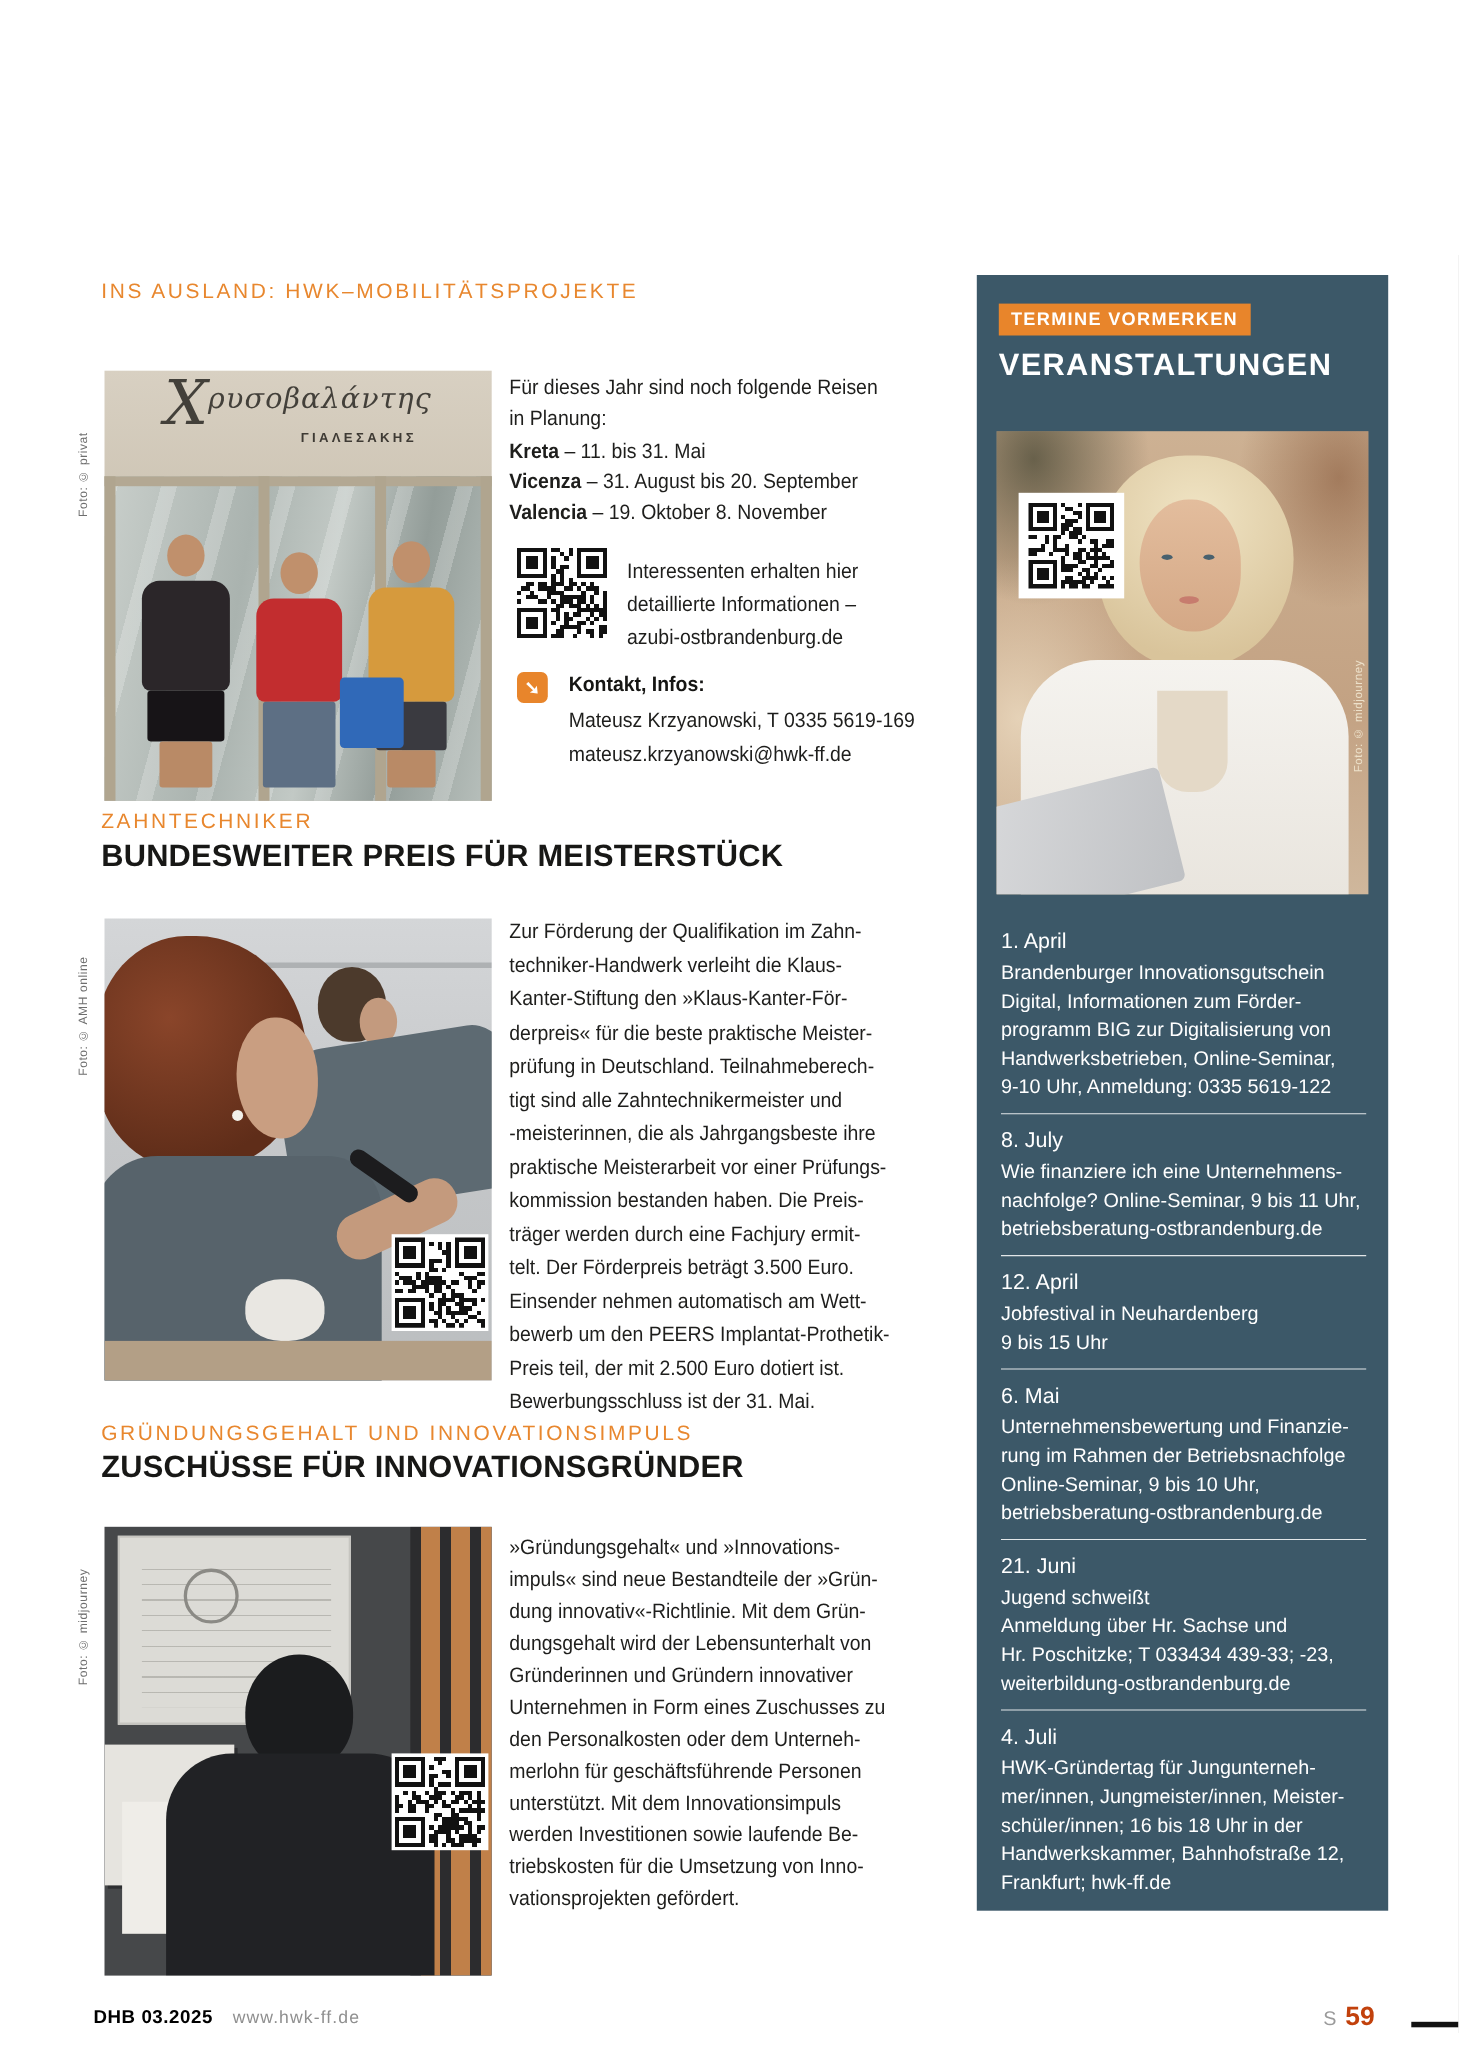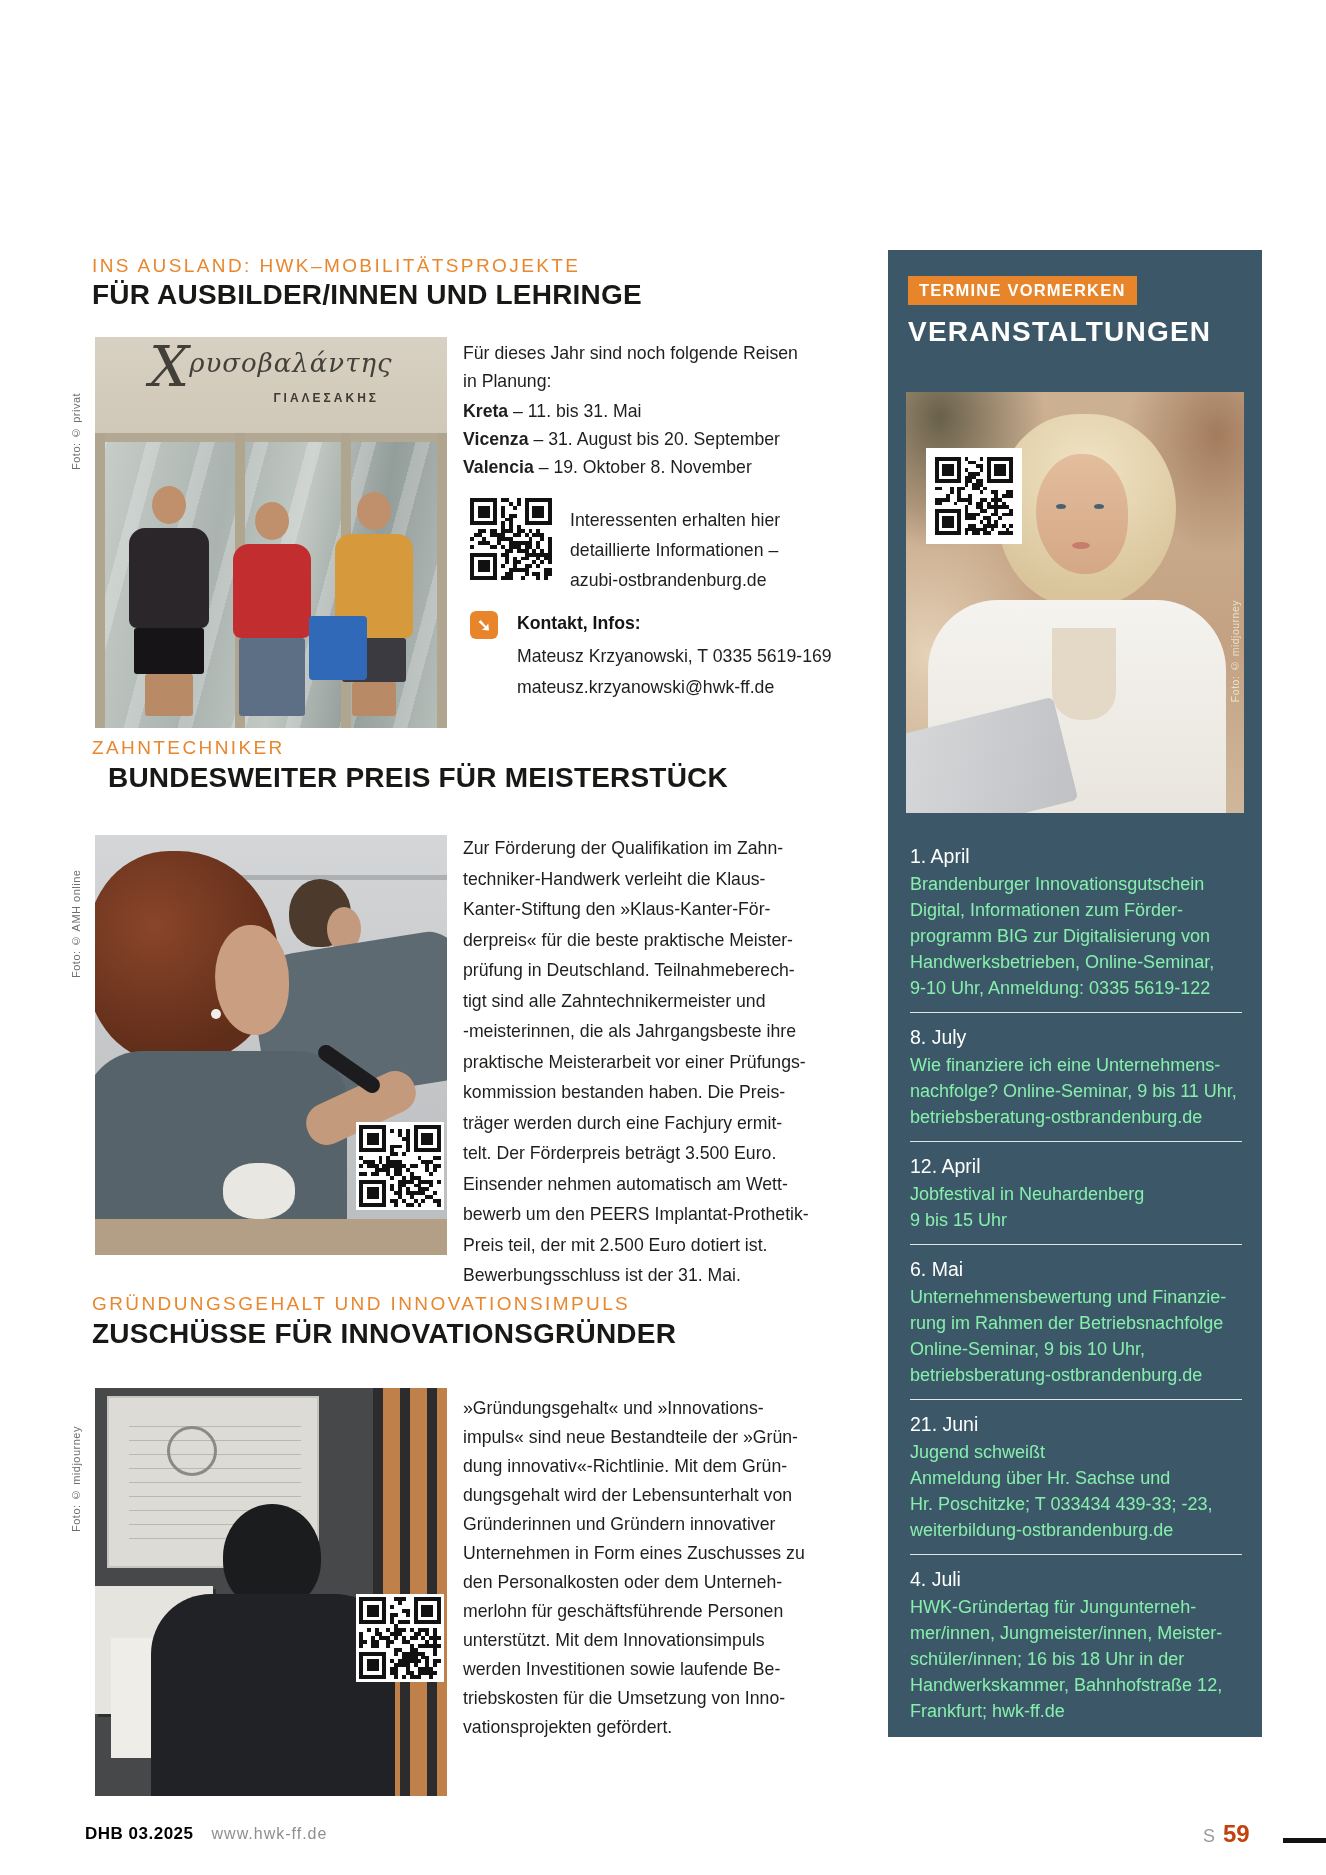--- a/index.html
+++ b/index.html
@@ -42,21 +42,21 @@
   #qr1{left:470px;top:498px;width:82px;height:82px;background:#fff;}
   #note1{left:570px;top:505px;line-height:30px;}
   #cicon{left:470px;top:611px;width:28px;height:28px;background:#E8852B;border-radius:6px;
          color:#fff;font-size:17px;font-weight:bold;display:flex;align-items:center;justify-content:center;}
   #clabel{left:517px;top:612px;font-size:19px;color:#151513;}
   #cname{left:517px;top:645px;font-size:19px;color:#1e1e1c;}
   #cemail{left:517px;top:676px;font-size:19px;color:#1e1e1c;}
 
   
   #k2{left:92px;top:737px;}
-  #h2{left:108px;top:762px;}
+  #h2{left:92px;top:762px;}
   #c2{left:70px;top:838px;height:140px;}
   #p2{left:95px;top:835px;width:352px;height:420px;background:linear-gradient(#d4d6d8,#c6c8ca 45%,#babdbf);overflow:hidden;}
   .p2-shelf{position:absolute;right:0;top:40px;width:62%;height:5px;background:#aeb1b3;}
   .p2-man-head{position:absolute;right:96px;top:44px;width:62px;height:68px;border-radius:50% 50% 45% 45%;background:#4c3a2c;}
   .p2-man-face{position:absolute;right:86px;top:72px;width:34px;height:44px;border-radius:50%;background:#c39a7e;}
   .p2-man-torso{position:absolute;right:-20px;top:108px;width:210px;height:150px;background:#5d6a72;border-radius:46px 30px 0 0;transform:rotate(-9deg);}
   .p2-hair{position:absolute;left:-8px;top:16px;width:192px;height:212px;background:radial-gradient(circle at 35% 35%,#8a452a,#5f2d19 72%);border-radius:45% 55% 50% 45%;}
   .p2-face{position:absolute;left:120px;top:90px;width:74px;height:110px;background:#c99e81;border-radius:48% 52% 45% 55%;}
   .p2-ear{position:absolute;left:116px;top:174px;width:10px;height:10px;border-radius:50%;background:#f2efe9;}
   .p2-torso{position:absolute;left:-12px;top:216px;width:264px;height:210px;background:#57636b;border-radius:60px 50px 0 0;}
@@ -109,40 +109,39 @@
   .sb-chest{position:absolute;left:146px;top:236px;width:64px;height:92px;background:#e4d9c7;border-radius:0 0 28px 28px;}
   .sb-laptop{position:absolute;left:-10px;top:324px;width:172px;height:106px;border-radius:6px;
      background:linear-gradient(115deg,#d8d9db,#bfc1c4);transform:rotate(-14deg);}
   #sb-qrcard{position:absolute;left:20px;top:56px;width:96px;height:96px;background:#fff;padding:9px;box-sizing:border-box;}
   #sb-credit{position:absolute;right:3px;top:208px;font-size:10.5px;color:rgba(238,228,206,.95);
      writing-mode:vertical-rl;transform:rotate(180deg);letter-spacing:.5px;}
   #sb-events{position:absolute;left:22px;top:593px;width:332px;}
   .event{padding-bottom:11px;margin-bottom:11px;border-bottom:1px solid rgba(255,255,255,.85);}
   .event:last-child{border-bottom:none;margin-bottom:0;}
   .ev-date{color:#ffffff;font-weight:normal;font-size:19.5px;line-height:26px;margin-bottom:2px;}
-  .ev-text{color:#86efac;font-size:18px;line-height:26px;}
+  .ev-text{color:#ffffff;font-size:18px;line-height:26px;}
 
   
   #f-left{left:85px;top:1824px;display:flex;align-items:baseline;}
   #f-journal{font-size:17px;font-weight:700;color:#000000;letter-spacing:.5px;}
   #f-url{font-size:16px;color:#8f8f8f;letter-spacing:1px;margin-left:18px;}
   #f-page{left:1203px;top:1820px;display:flex;align-items:baseline;}
   #f-s{font-size:18px;color:#9a9a9a;letter-spacing:1px;}
   #f-num{font-size:24px;font-weight:800;color:#c2410c;margin-left:7px;}
   #f-bar{left:1283px;top:1838px;width:43px;height:5px;background:#121212;}
 
   .qr-fill{width:100%;height:100%;}
 </style>
 </head>
 <body>
 
 <div class="page">
 
   <div id="k1" class="abs kicker">INS AUSLAND: HWK–MOBILITÄTSPROJEKTE</div>
-  <div id="h1" class="abs headline">FÜR AUSBILDER/INNEN UND LEHRINGE</div>
   <div id="c1" class="abs credit">Foto: © privat</div>
 
   <div id="p1" class="abs">
     <div class="p1-glass"></div>
     <div class="p1-refl"></div>
     <div class="p1-frame-top"></div>
     <div class="p1-bar" style="left:0;"></div>
     <div class="p1-bar" style="left:140px;"></div>
     <div class="p1-bar" style="left:246px;"></div>
     <div class="p1-bar" style="right:0;"></div>

